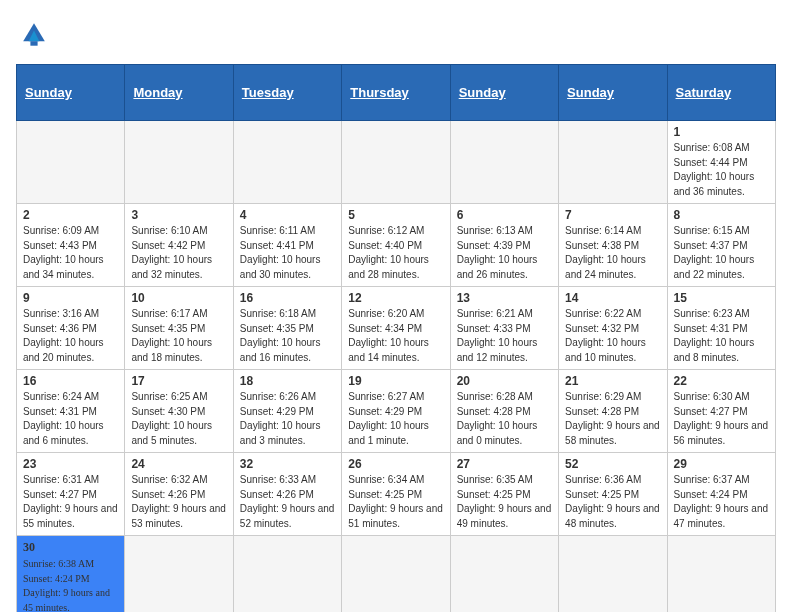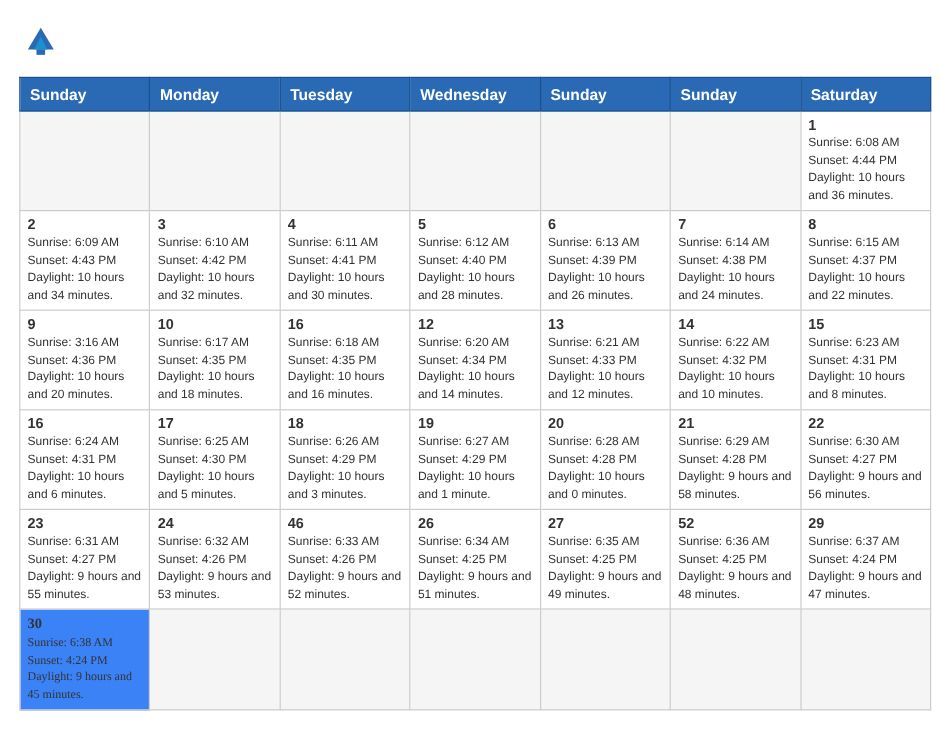--- a/index.html
+++ b/index.html
@@ -51,22 +51,23 @@
       width: 100%;
       border-collapse: collapse;
       border: 1px solid #bbb;
     }
     .calendar th {
       background-color: #2a6ab5;
       color: #fff;
       font-size: 13px;
       font-weight: bold;
       text-align: left;
-      padding: 6px 8px;
+      padding: 20px 8px;
       border: 1px solid #1a5090;
+      text-decoration: underline;
     }
     .calendar td {
       vertical-align: top;
       border: 1px solid #ccc;
       padding: 4px 6px;
       width: 108px;
       min-height: 70px;
       font-size: 10.5px;
       color: #333;
       background: #fff;
@@ -113,21 +114,21 @@
     <div class="location"></div>
   </div>
 </div>
 
 <table class="calendar">
   <thead>
     <tr>
     <th>Sunday</th>
         <th>Monday</th>
         <th>Tuesday</th>
-        <th>Wednesday</th>
+        <th>Thursday</th>
         <th>Sunday</th>
         <th>Sunday</th>
         <th>Saturday</th>
       </tr>
   </thead>
   <tbody id="calendar-body">
   <tr>
         <td class="empty"></td>
         <td class="empty"></td>
         <td class="empty"></td>
@@ -280,21 +281,21 @@
 Sunset: 4:27 PM
 Daylight: 9 hours and 55 minutes.</div>
         </td>
         <td>
           <span class="day-number">24</span>
           <div class="day-info">Sunrise: 6:32 AM
 Sunset: 4:26 PM
 Daylight: 9 hours and 53 minutes.</div>
         </td>
         <td>
-          <span class="day-number">46</span>
+          <span class="day-number">32</span>
           <div class="day-info">Sunrise: 6:33 AM
 Sunset: 4:26 PM
 Daylight: 9 hours and 52 minutes.</div>
         </td>
         <td>
           <span class="day-number">26</span>
           <div class="day-info">Sunrise: 6:34 AM
 Sunset: 4:25 PM
 Daylight: 9 hours and 51 minutes.</div>
         </td>

